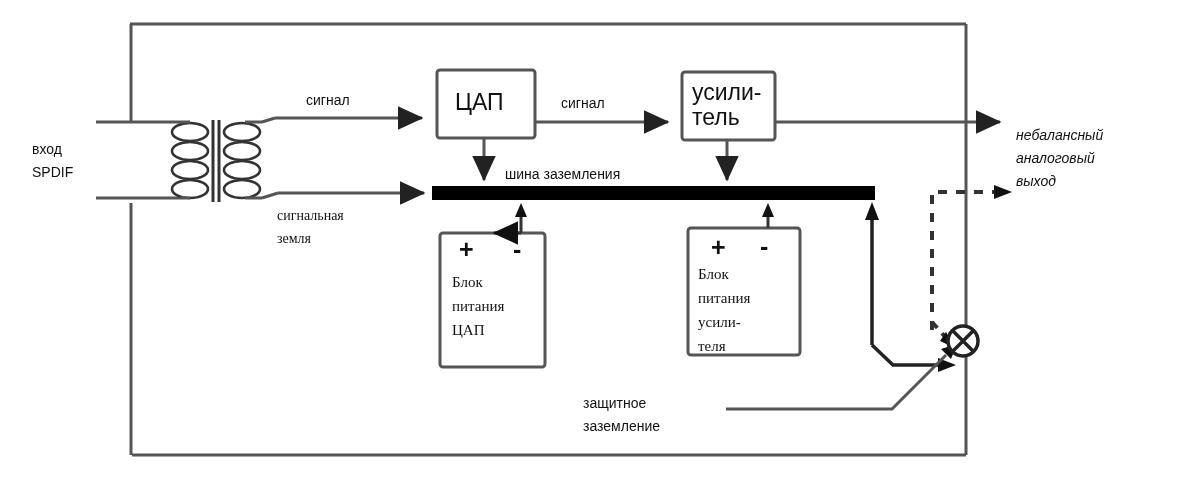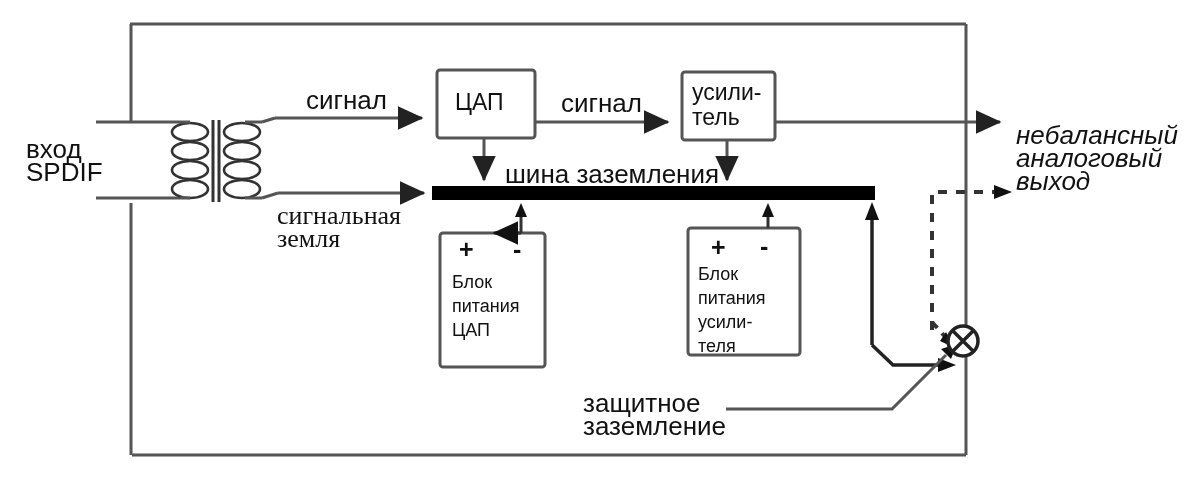--- a/index.html
+++ b/index.html
@@ -19,32 +19,33 @@
     position: absolute;
     left: 0;
     top: 0;
     width: 1200px;
     height: 480px;
   }
   .lbl {
     position: absolute;
     color: #111111;
     font-family: "Liberation Sans", sans-serif;
-    font-size: 26px;
+    font-size: 14px;
     line-height: 23px;
     white-space: pre;
     letter-spacing: 0px;
   }
   .lbl-box {
     font-size: 23px;
     line-height: 25px;
   }
   .lbl-psu {
-    font-size: 18px;
+    font-size: 15px;
     line-height: 24px;
+    font-family: Liberation Serif, serif;
   }
   .lbl-sign {
     font-size: 25px;
     font-weight: bold;
     line-height: 20px;
   }
 </style>
 </head>
 <body>
 
@@ -167,21 +168,21 @@
       <path d="M726,409 L892,409 L946,355"></path>
     </g>
     <path d="M957,344 L941,349 L951,359 z" fill="#111111"></path>
 
     <g>
       <circle cx="963" cy="341" r="15" fill="#ffffff" stroke="#222222" stroke-width="3.5"></circle>
       <path d="M953,331 L973,351 M973,331 L953,351" stroke="#222222" stroke-width="3.5"></path>
     </g>
   </svg>
 
-  <div class="lbl" style="left:26px; top:138px;">вход
+  <div class="lbl" style="left:32px; top:138px;">вход
 SPDIF</div>
 
   <div class="lbl" style="left:306px; top:89px;">сигнал</div>
 
   <div class="lbl lbl-box" style="left:455px; top:90px;">ЦАП</div>
 
   <div class="lbl" style="left:561px; top:92px;">сигнал</div>
 
   <div class="lbl lbl-box" style="left:692px; top:80px;">усили-
 тель</div>

